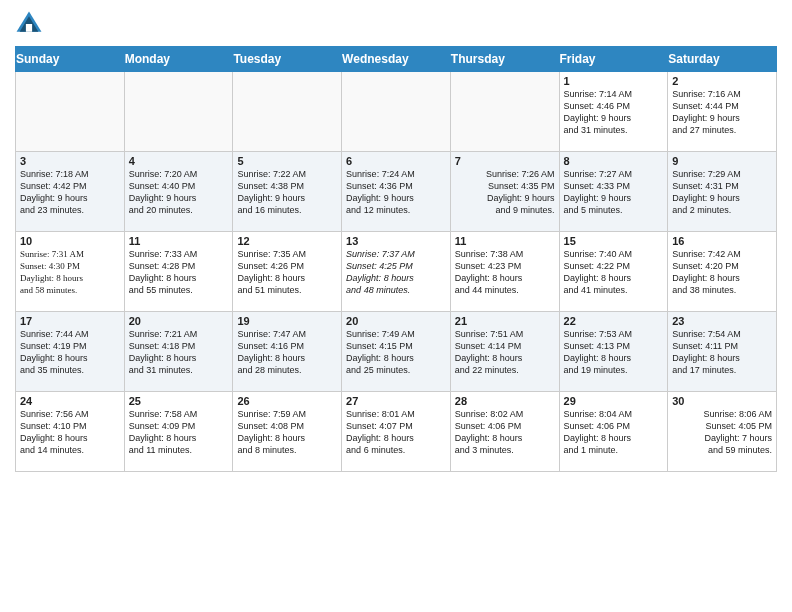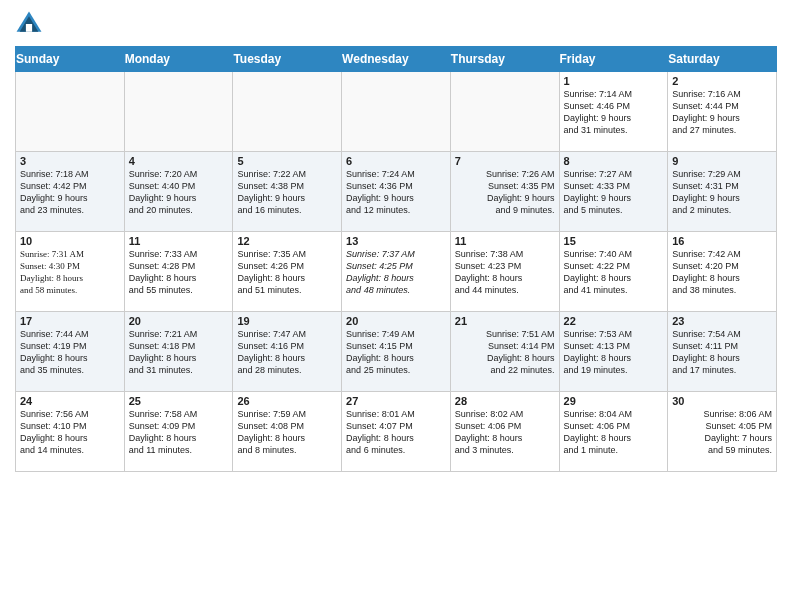--- a/index.html
+++ b/index.html
@@ -273,21 +273,21 @@
           </td>
           <td class="shaded">
             <span class="day-num">20</span>
             <div class="day-info" style="white-space: pre-line;">Sunrise: 7:49 AM
 Sunset: 4:15 PM
 Daylight: 8 hours
 and 25 minutes.</div>
           </td>
           <td class="shaded">
             <span class="day-num">21</span>
-            <div class="day-info" style="white-space: pre-line; text-align: right;">Sunrise: 7:51 AM
+            <div class="day-info" style="white-space: pre-line;">Sunrise: 7:51 AM
 Sunset: 4:14 PM
 Daylight: 8 hours
 and 22 minutes.</div>
           </td>
           <td class="shaded">
             <span class="day-num">22</span>
             <div class="day-info" style="white-space: pre-line;">Sunrise: 7:53 AM
 Sunset: 4:13 PM
 Daylight: 8 hours
 and 19 minutes.</div>

